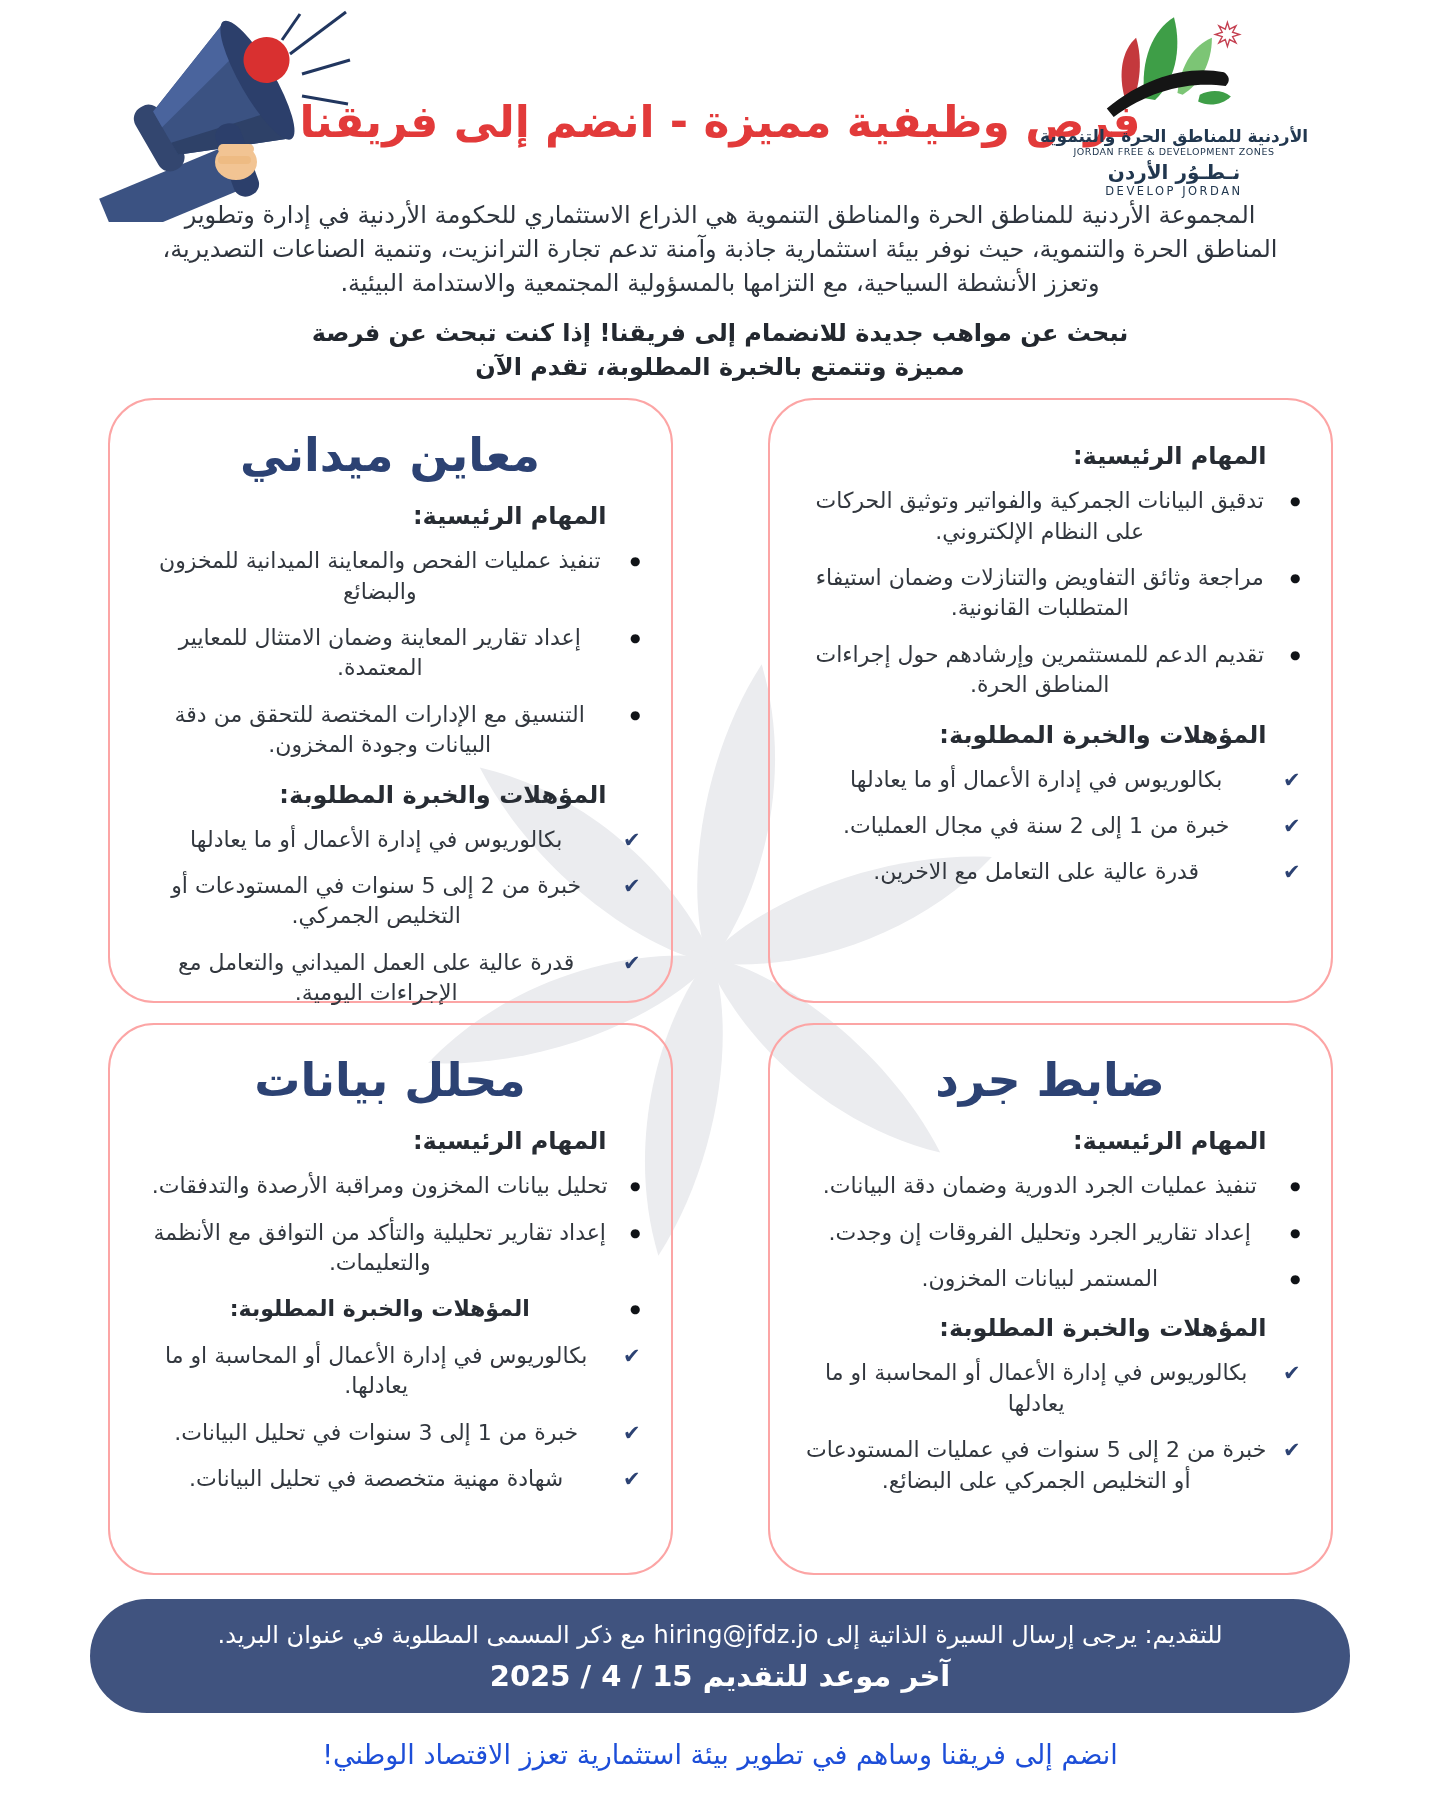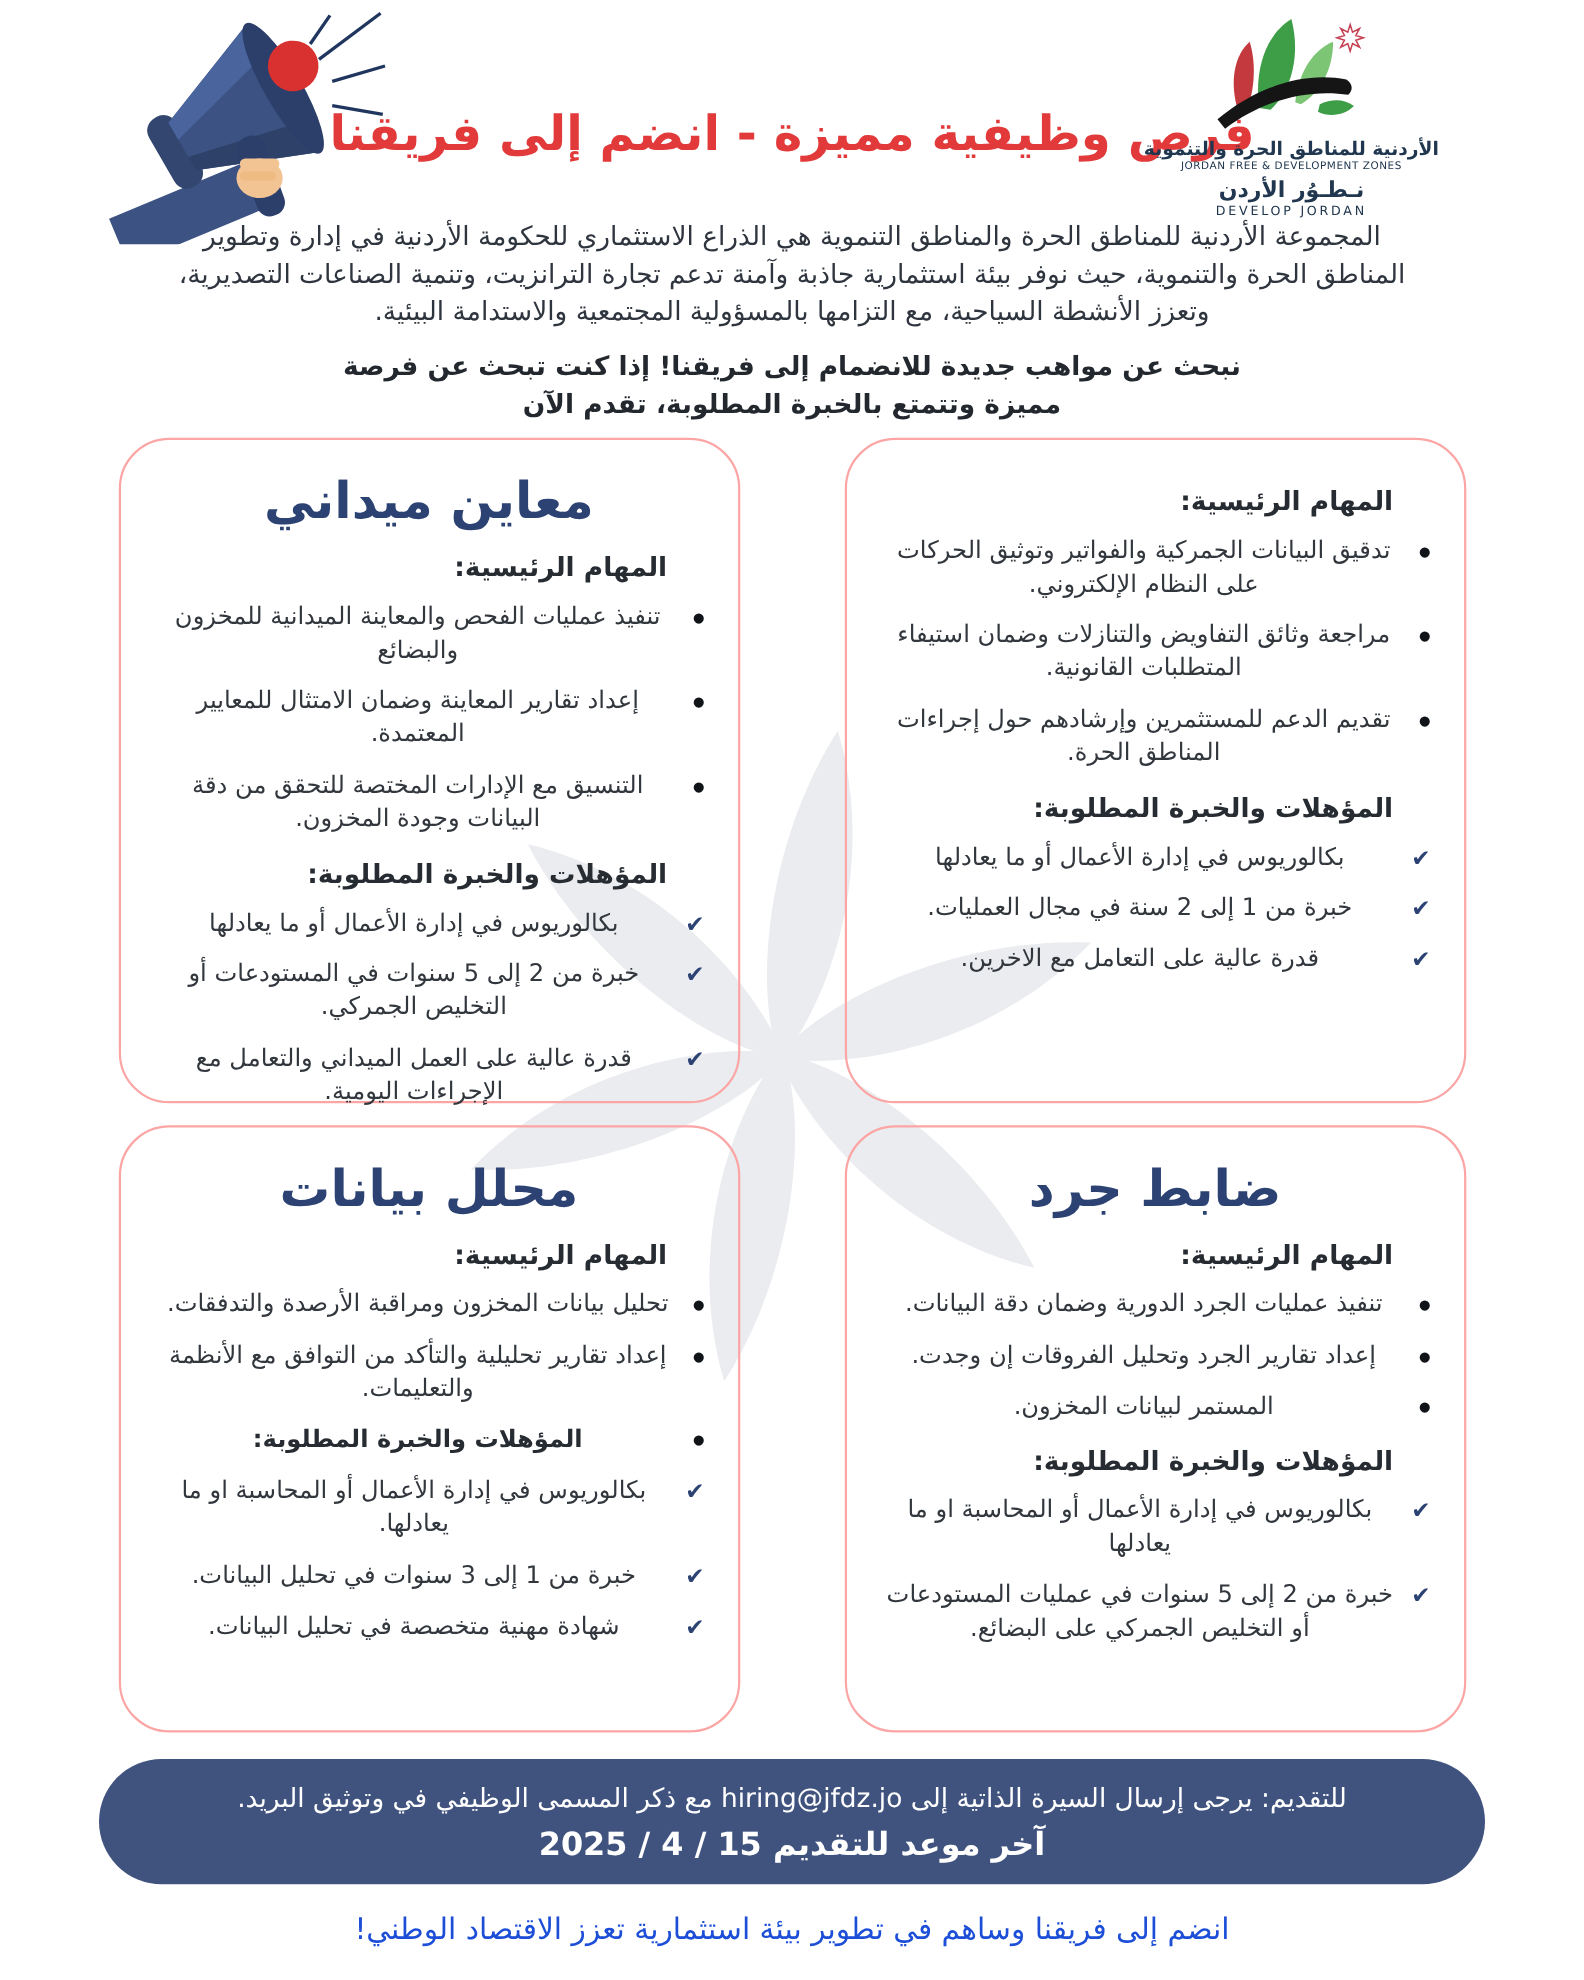--- a/index.html
+++ b/index.html
@@ -249,21 +249,21 @@
             <span class="marker check">✔</span>
             <span class="item-text">شهادة مهنية متخصصة في تحليل البيانات.</span>
           </div>
         </section>
       </div>
 
     <div class="banner">
       <div class="banner-line1">
         <span>للتقديم: يرجى إرسال السيرة الذاتية إلى</span>
         <span class="email">hiring@jfdz.jo</span>
-        <span>مع ذكر المسمى الوظيفي في وتوثيق البريد.</span>
+        <span>مع ذكر المسمى المطلوبة في عنوان البريد.</span>
       </div>
       <div class="banner-line2">
         <span>آخر موعد للتقديم</span>
         <span class="date">2025 / 4 / 15</span>
       </div>
     </div>
 
     <p class="closing">انضم إلى فريقنا وساهم في تطوير بيئة استثمارية تعزز الاقتصاد الوطني!</p>
 
   </div>

